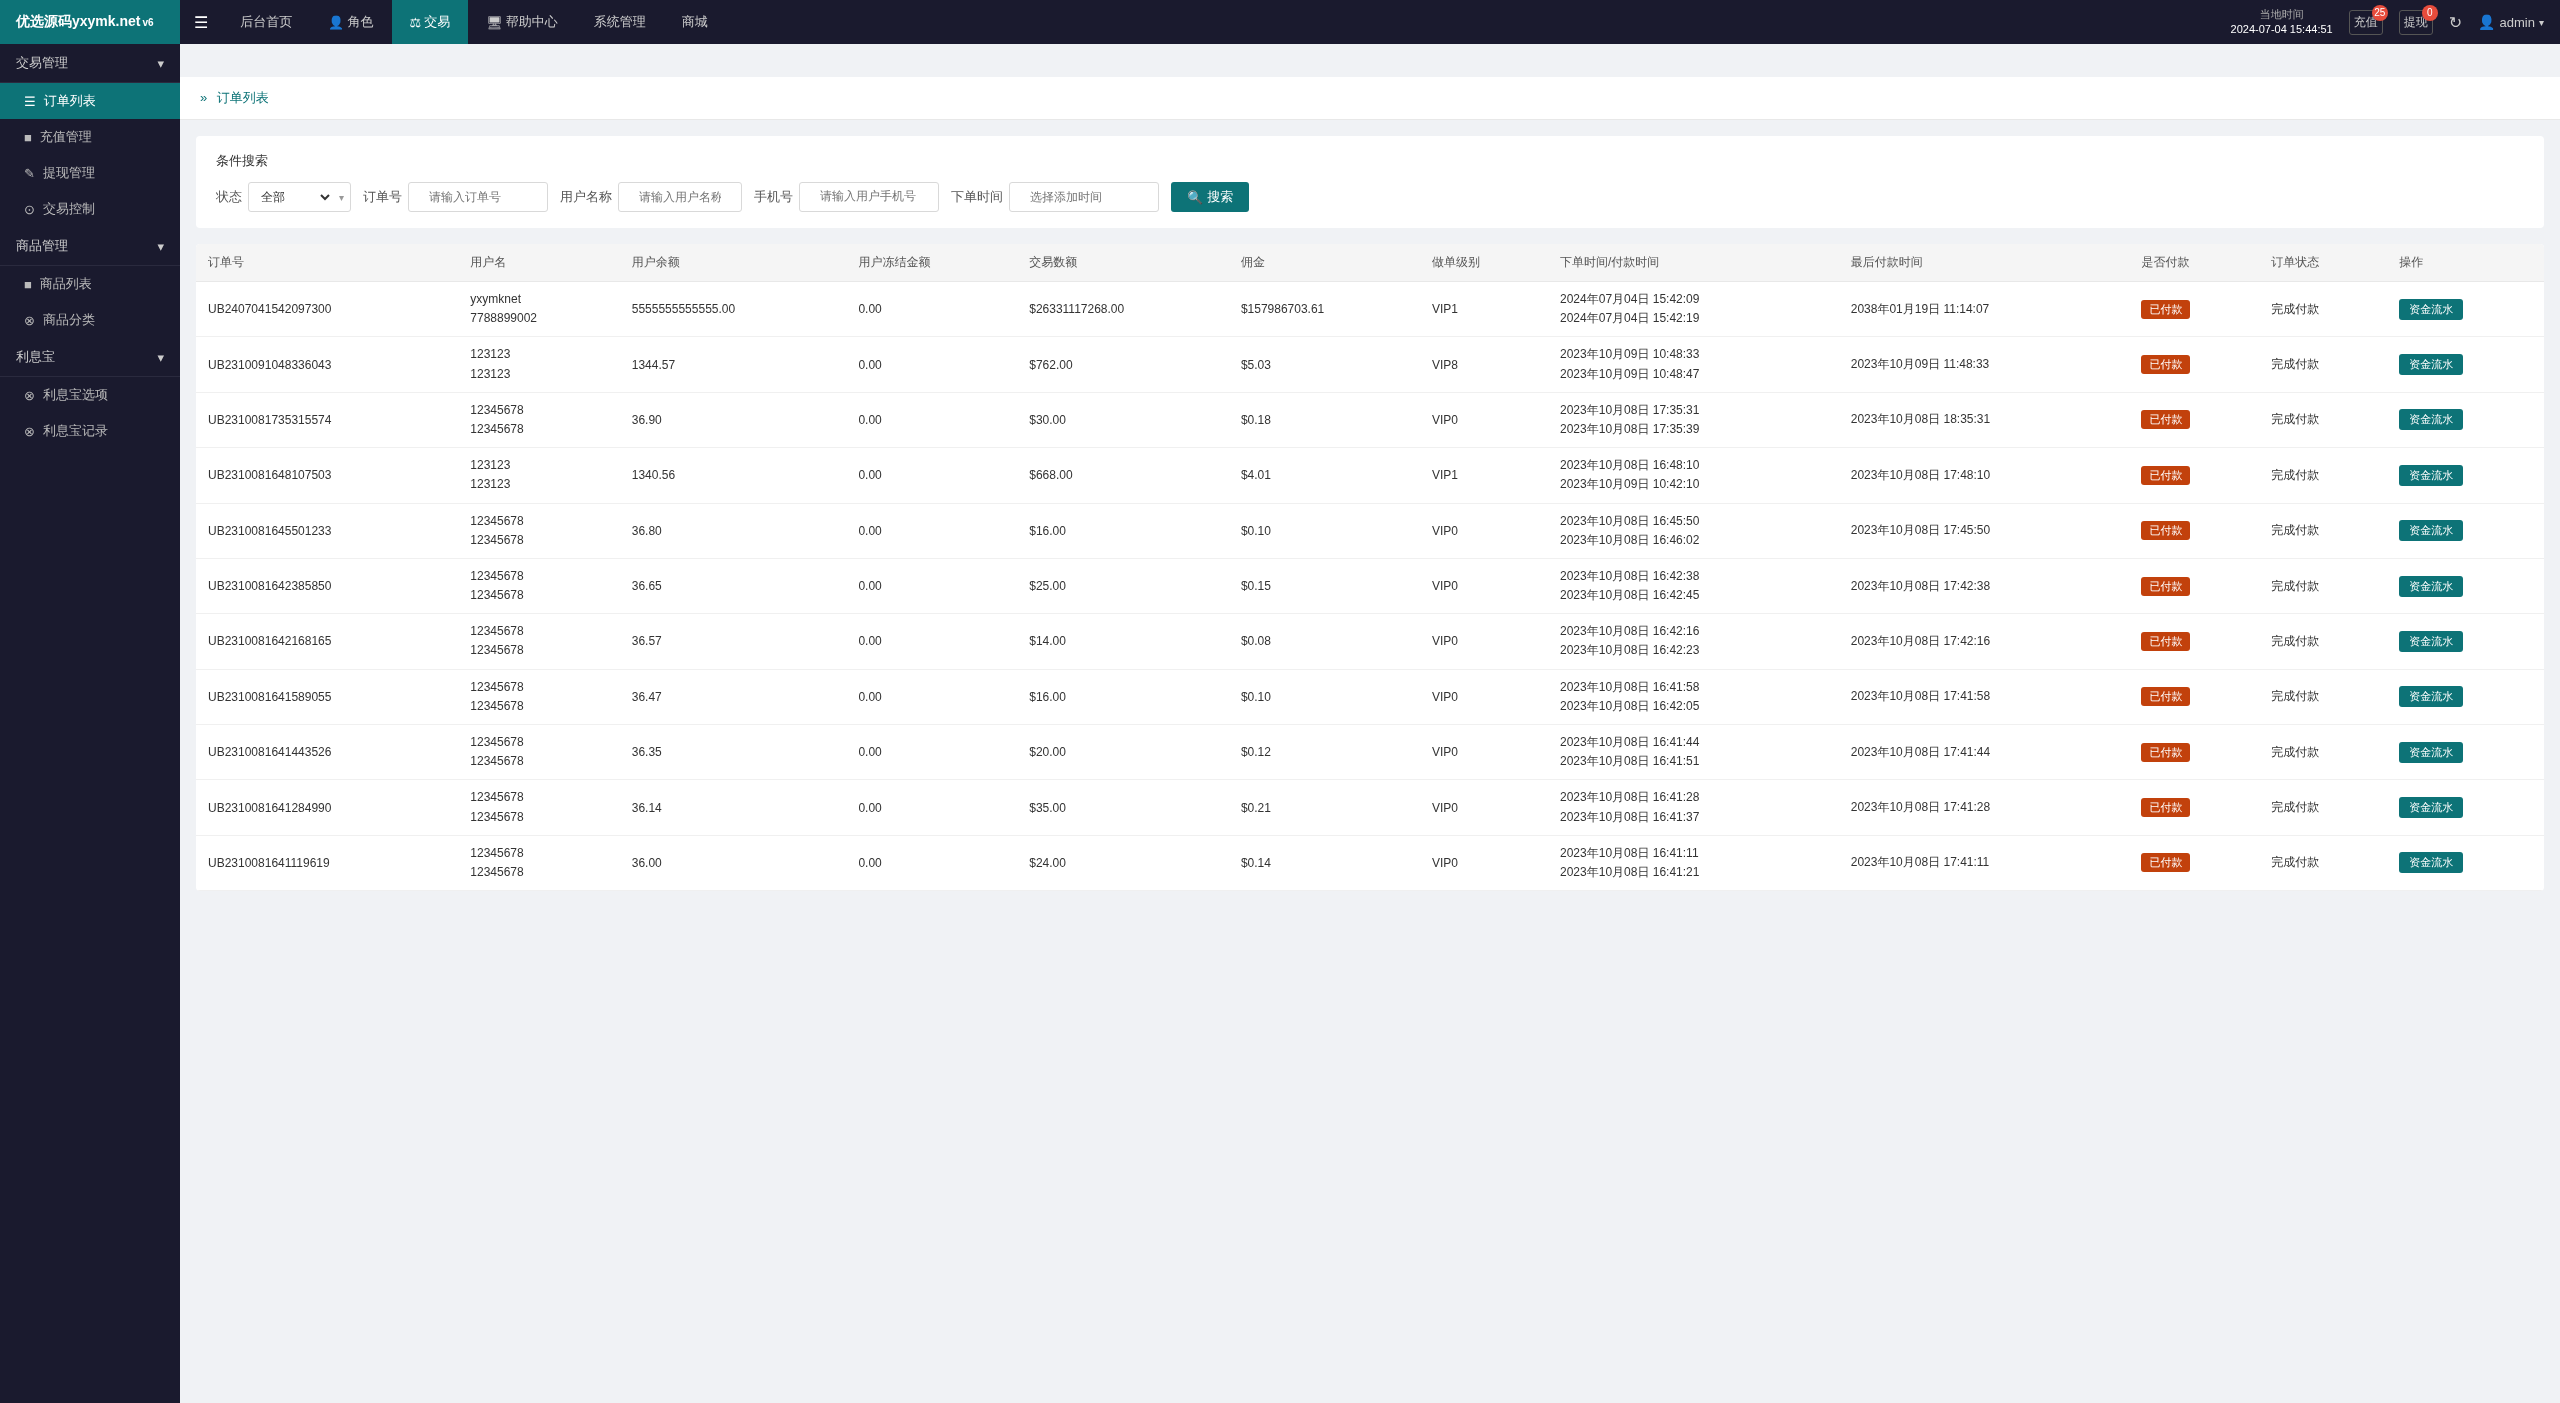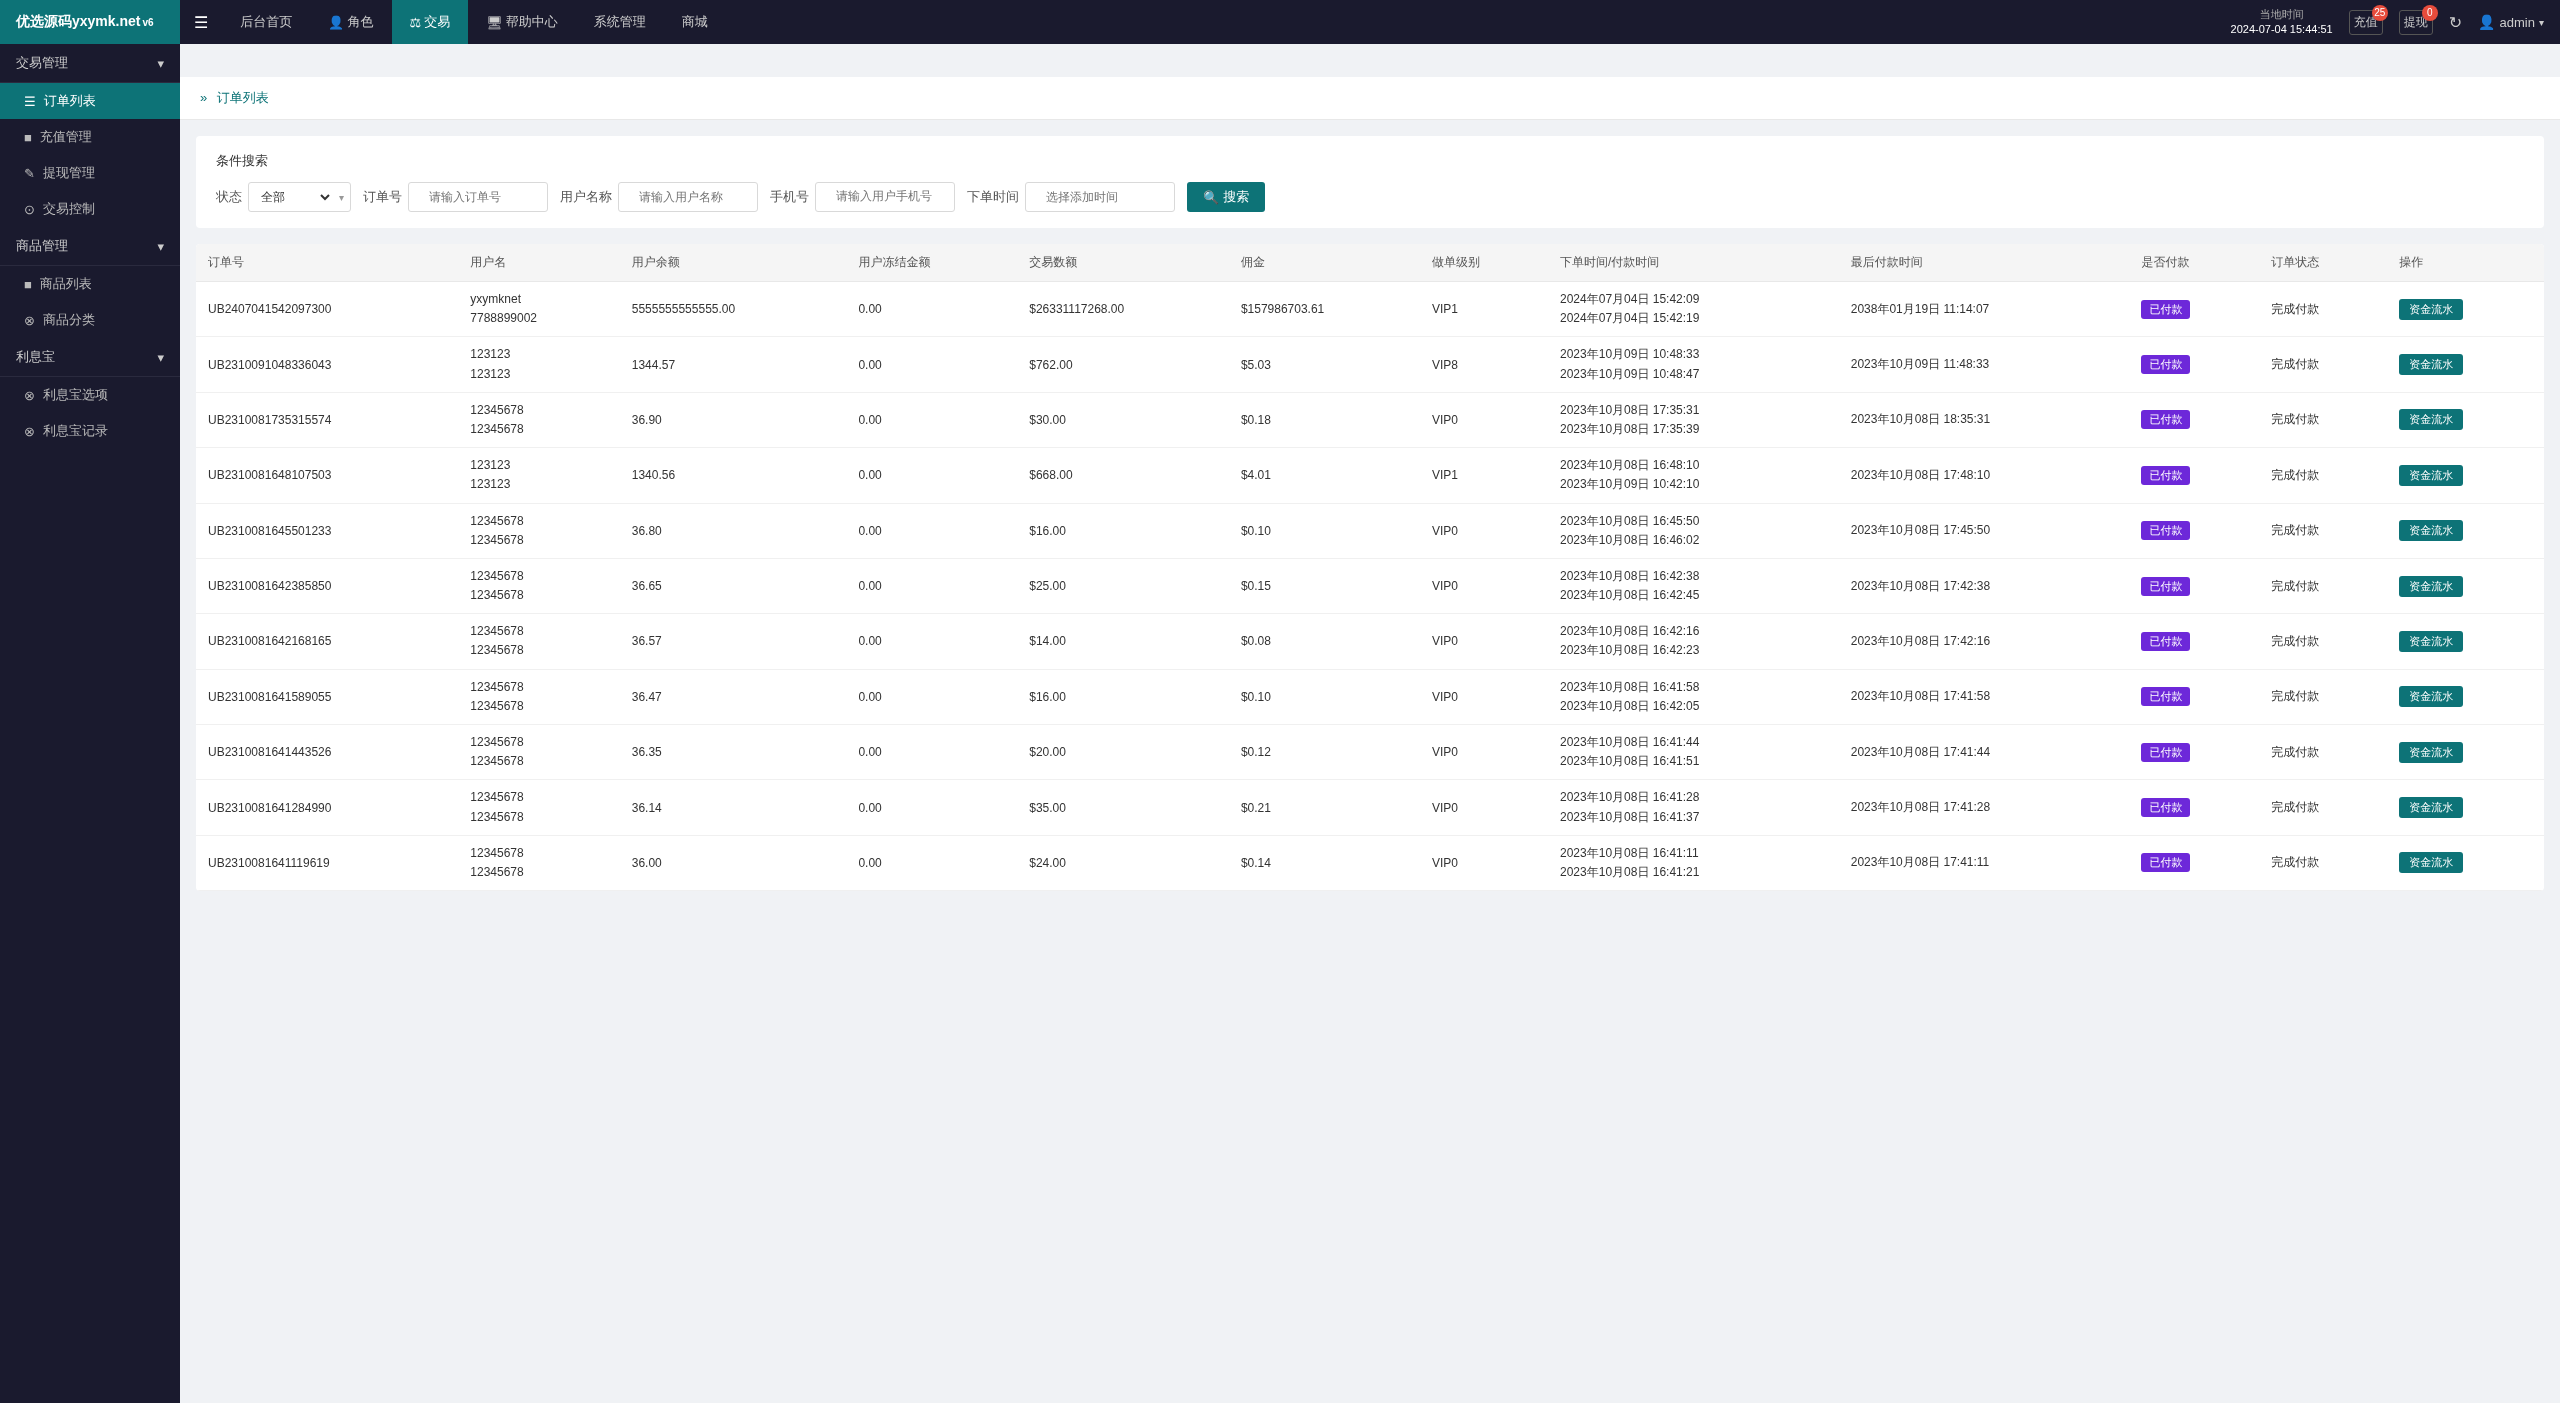--- a/index.html
+++ b/index.html
@@ -53,21 +53,21 @@
     .search-select { border: none; outline: none; padding: 0 8px; font-size: 12px; color: #333; background: transparent; height: 100%; }
     .search-select-arrow { padding: 0 6px; color: #999; font-size: 10px; }
     .search-btn { background: #0d7377; color: #fff; border: none; border-radius: 3px; padding: 5px 16px; font-size: 13px; cursor: pointer; height: 30px; display: flex; align-items: center; gap: 4px; }
 
     
     .table-container { background: #fff; border-radius: 4px; overflow: auto; }
     table { width: 100%; border-collapse: collapse; font-size: 12px; }
     thead tr { background: #f5f5f5; }
     th { padding: 10px 12px; text-align: left; font-weight: 500; color: #555; border-bottom: 1px solid #e8e8e8; white-space: nowrap; }
     td { padding: 8px 12px; border-bottom: 1px solid #f0f0f0; color: #333; vertical-align: middle; }
-    .badge-paid { background: #6d28d9; color: #fff; border-radius: 3px; padding: 2px 8px; font-size: 11px; white-space: nowrap; display: inline-block; }
+    .badge-paid { background: #c2410c; color: #fff; border-radius: 3px; padding: 2px 8px; font-size: 11px; white-space: nowrap; display: inline-block; }
     .badge-action { background: #0d7377; color: #fff; border-radius: 3px; padding: 3px 10px; font-size: 11px; cursor: pointer; white-space: nowrap; display: inline-block; }
     .two-line { line-height: 1.6; }
   </style>
 </head>
 <body>
 
 <div class="top-nav">
   <div class="brand">
     <span>优选源码yxymk.net</span>
     <sup>v6</sup>
@@ -194,21 +194,21 @@
             </div>
           </div>
 
           <div class="search-field">
             <span class="search-label">订单号</span>
             <input class="search-input" style="width: 140px;" placeholder="请输入订单号">
           </div>
 
           <div class="search-field">
             <span class="search-label">用户名称</span>
-            <input class="search-input" style="width: 140px;" placeholder="请输入用户名称">
+            <input class="search-input" style="width: 124px;" placeholder="请输入用户名称">
           </div>
 
           <div class="search-field">
             <span class="search-label">手机号</span>
             <input class="search-input" style="width: 140px; font-family: Liberation Mono, monospace;" placeholder="请输入用户手机号">
           </div>
 
           <div class="search-field">
             <span class="search-label">下单时间</span>
             <input class="search-input" style="width: 150px;" placeholder="选择添加时间">

